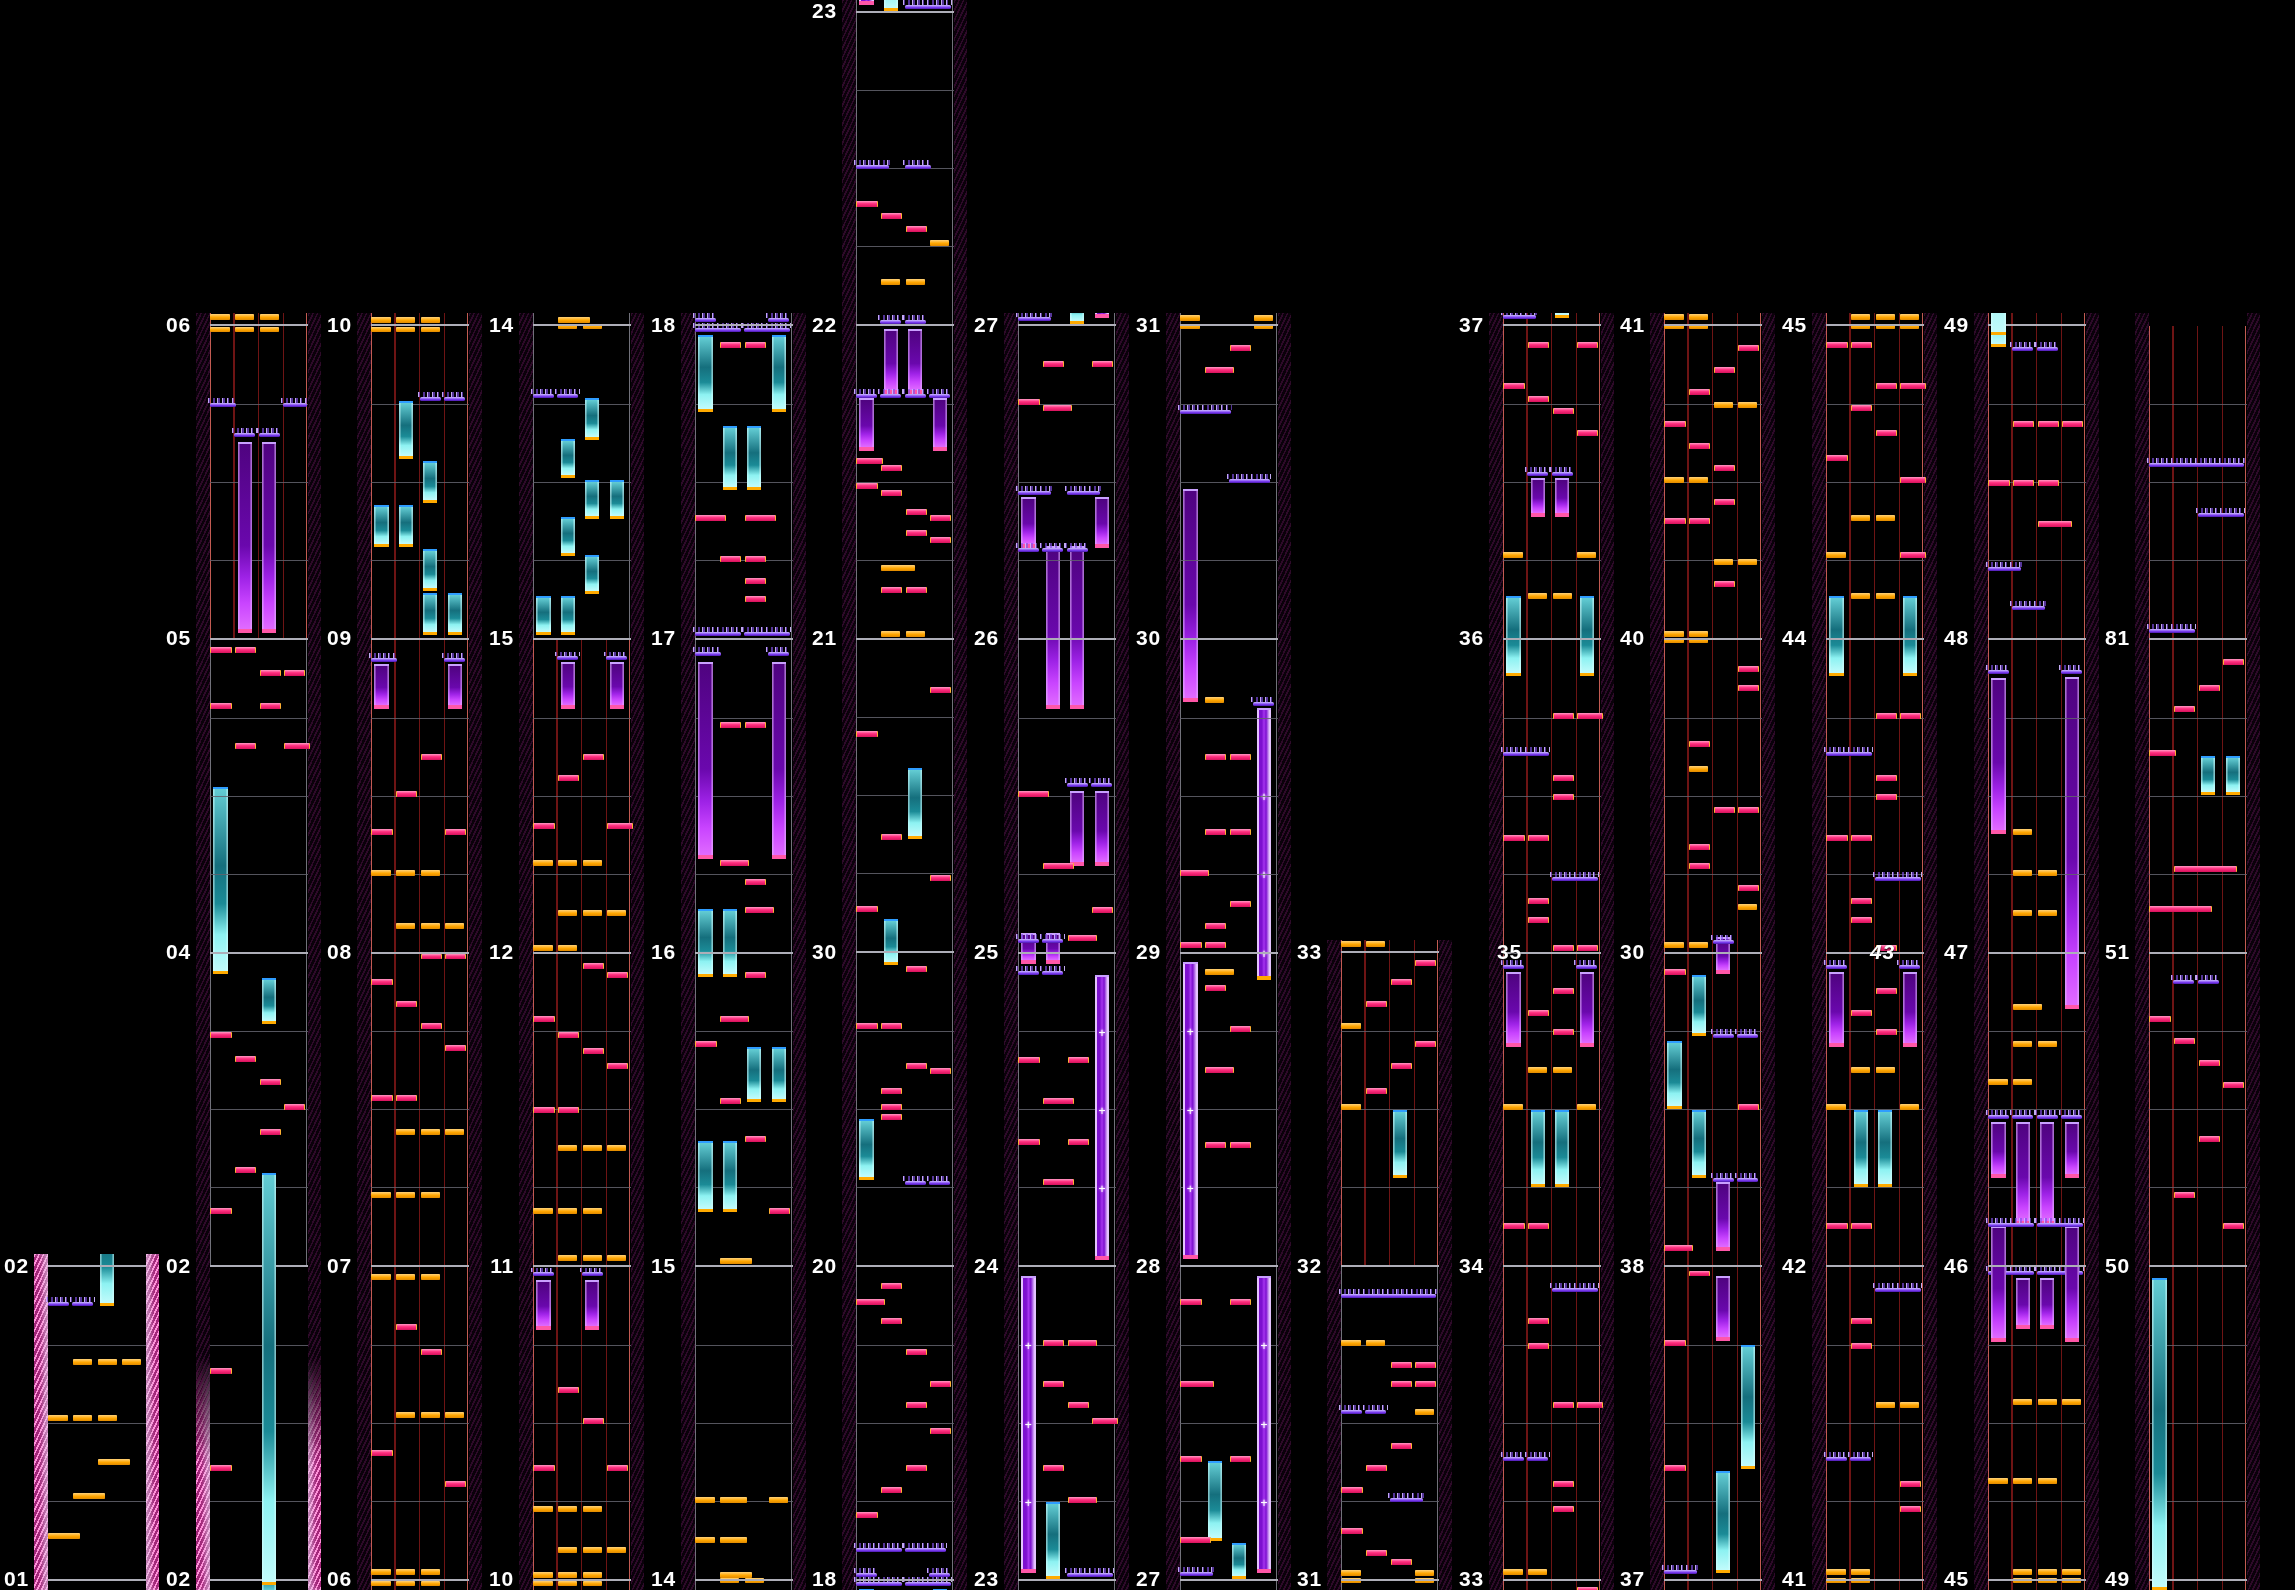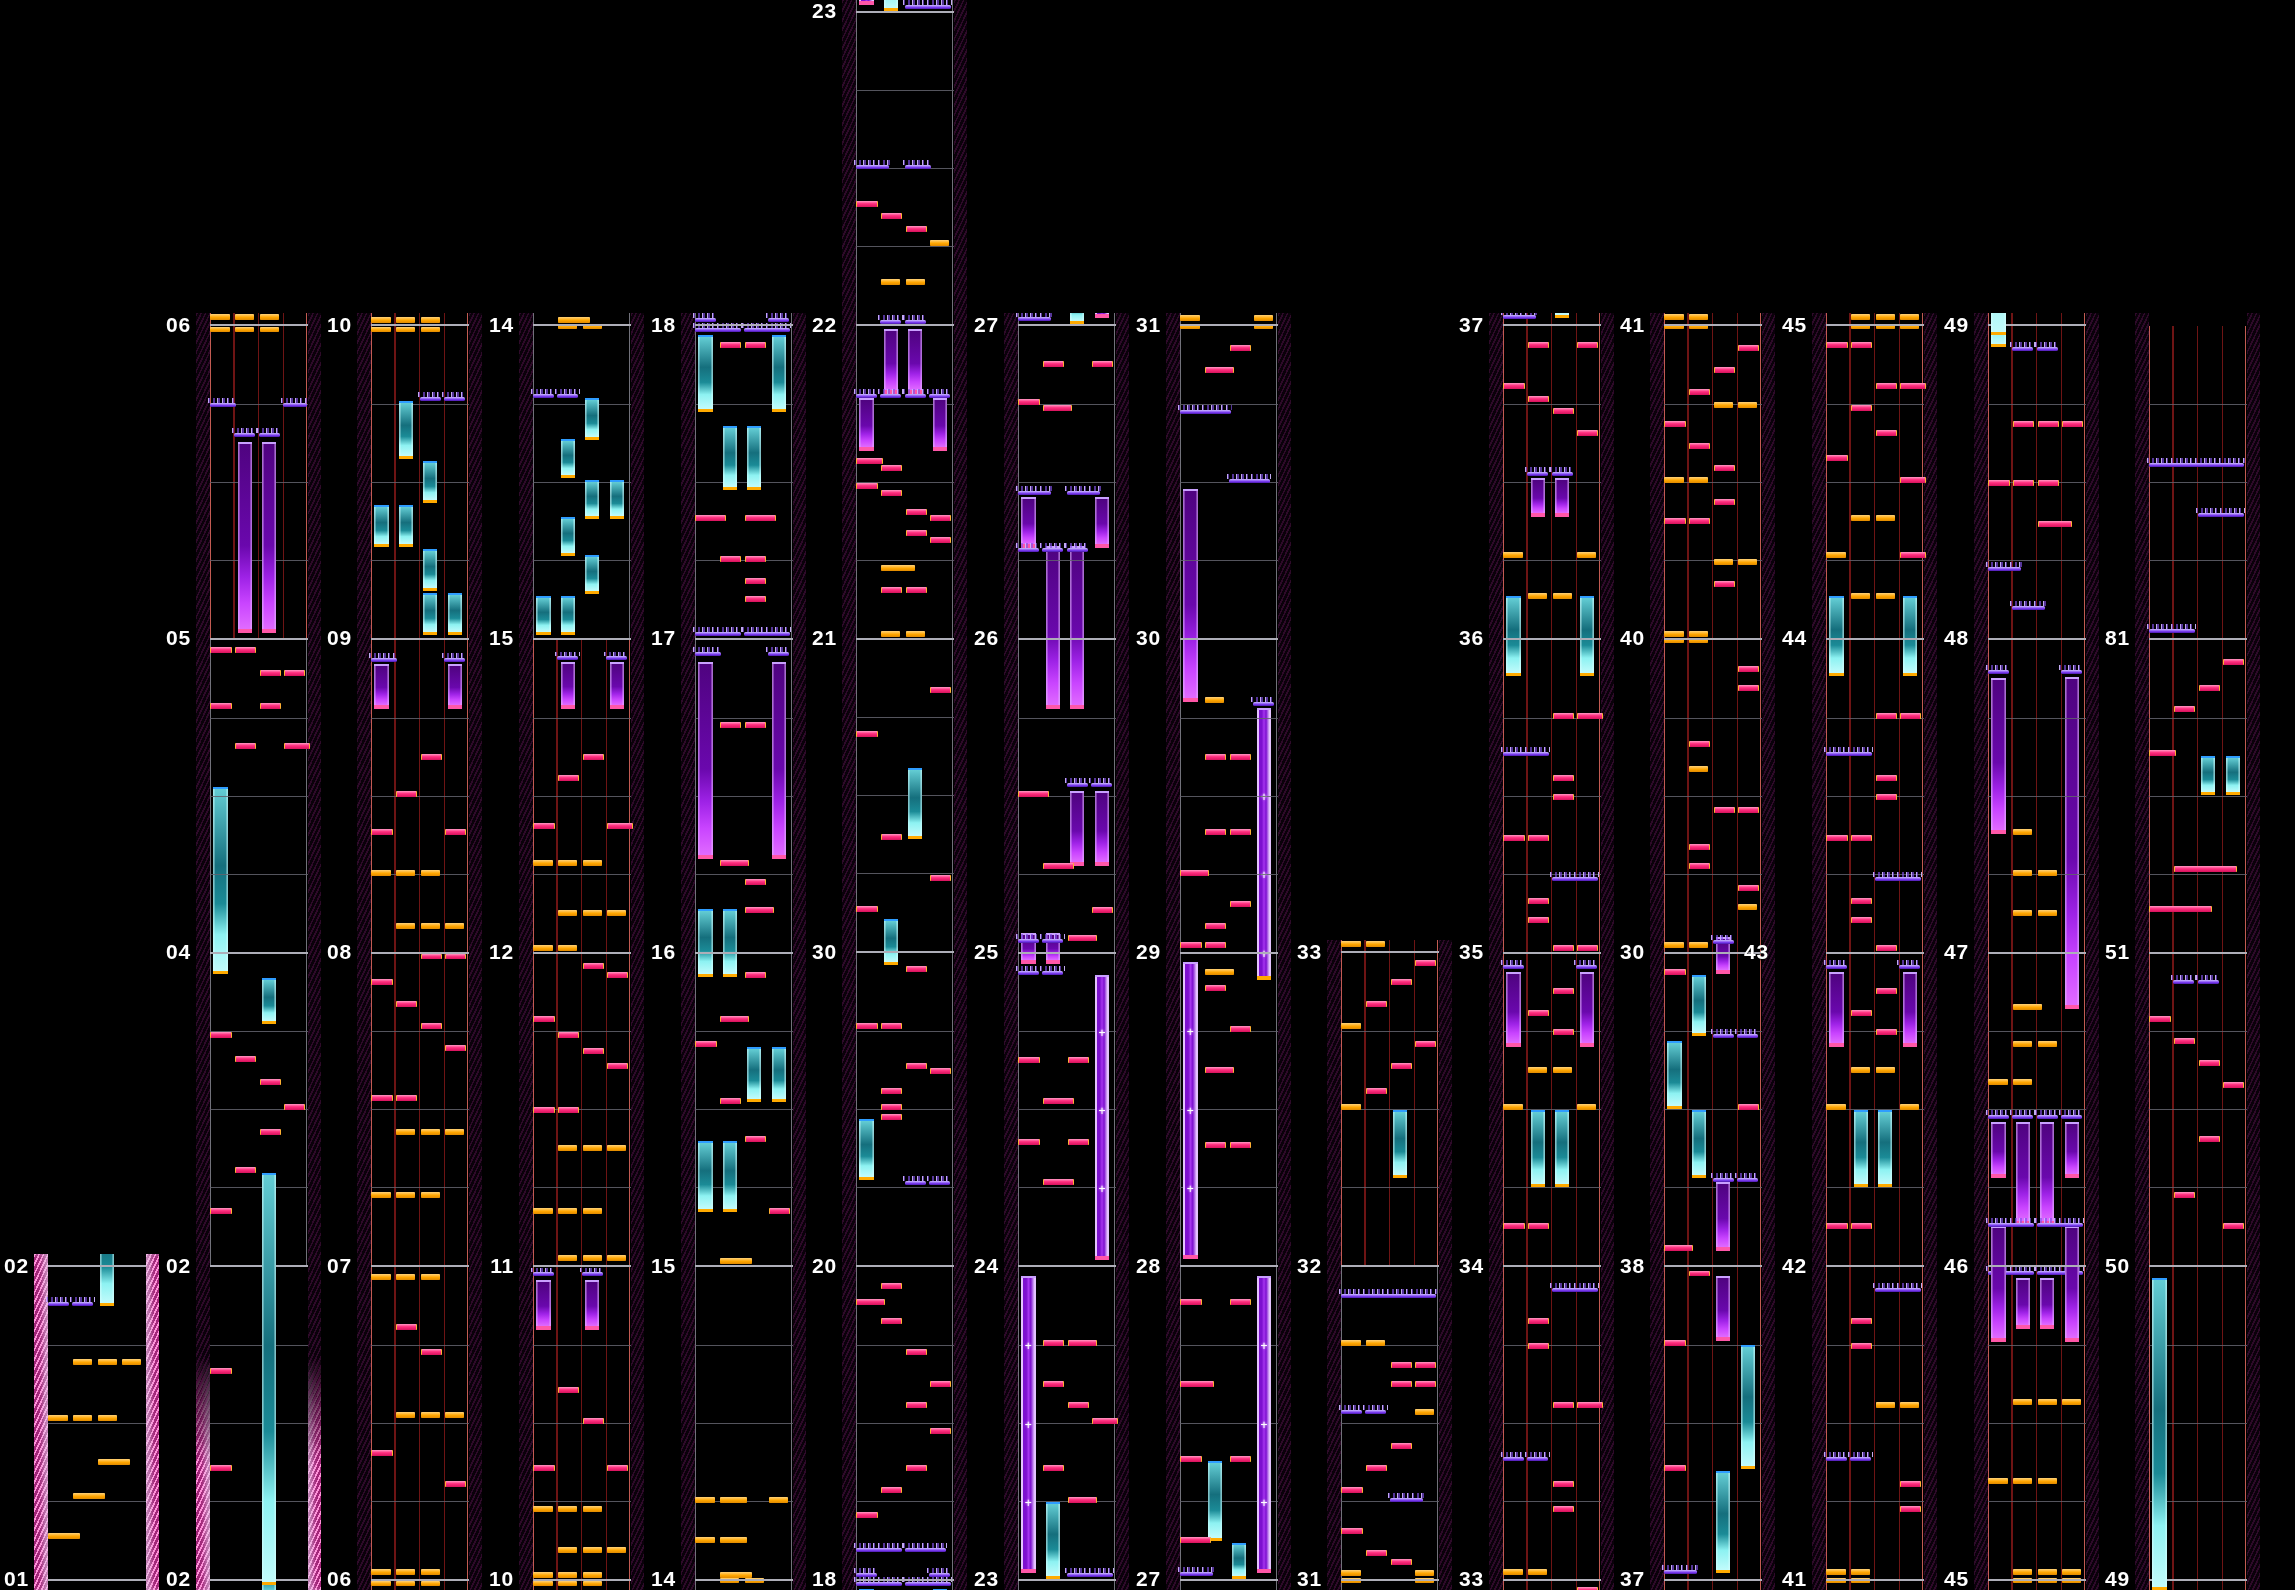--- a/index.html
+++ b/index.html
@@ -1039,21 +1039,21 @@
         <div class="vline in-red" style="left: 23.6px;"></div>
         <div class="vline in-red" style="left: 48px;"></div>
         <div class="vline in-red" style="left: 73px;"></div>
         <div class="mline" style="top: 312px;"></div>
         <div class="note h-c" style="left: 52px; width: 14.8px; top: 204px; height: 97px;"></div>
         <div class="note n-s" style="left: 0px; width: 33px; top: 303px;"></div>
       </div>
     </div>
     <div class="mlabel" style="left: 1447px; top: 1580px;">33</div>
     <div class="mlabel" style="left: 1447px; top: 1267px;">34</div>
-    <div class="mlabel" style="left: 1447px; top: 953px;">35</div>
+    <div class="mlabel" style="left: 1447px; top: 953px; padding-left: 38px;">35</div>
     <div class="mlabel" style="left: 1447px; top: 639px;">36</div>
     <div class="mlabel" style="left: 1447px; top: 326px;">37</div>
     <div class="col" style="left: 1650px; top: 313px; width: 125px; height: 1278px;">
       <div class="border l" style="height: 1278px;"></div>
       <div class="border r" style="height: 1278px;"></div>
       <div class="measure" style="top: 1267px;">
         <div class="vline edge-red" style="left: 0px;"></div>
         <div class="vline edge-red" style="left: 96px;"></div>
         <div class="vline in-red" style="left: 23.6px;"></div>
         <div class="vline in-red" style="left: 48px;"></div>
@@ -1292,21 +1292,21 @@
         <div class="vline in-red" style="left: 48px;"></div>
         <div class="vline in-red" style="left: 73px;"></div>
         <div class="mline" style="top: 312px;"></div>
         <div class="note n-o" style="left: 25px; width: 19.6px; top: 302px;"></div>
         <div class="note n-o" style="left: 50px; width: 19.6px; top: 302px;"></div>
         <div class="note n-o" style="left: 74px; width: 19.6px; top: 302px;"></div>
       </div>
     </div>
     <div class="mlabel" style="left: 1770px; top: 1580px;">41</div>
     <div class="mlabel" style="left: 1770px; top: 1267px;">42</div>
-    <div class="mlabel" style="left: 1732px; top: 953px;">43</div>
+    <div class="mlabel" style="left: 1858px; top: 953px; font-style: italic;">43</div>
     <div class="mlabel" style="left: 1770px; top: 639px;">44</div>
     <div class="mlabel" style="left: 1770px; top: 326px;">45</div>
     <div class="col" style="left: 1974px; top: 313px; width: 125px; height: 1278px;">
       <div class="border l" style="height: 1278px;"></div>
       <div class="border r" style="height: 1278px;"></div>
       <div class="measure" style="top: 1267px;">
         <div class="vline edge-red" style="left: 0px;"></div>
         <div class="vline edge-red" style="left: 96px;"></div>
         <div class="vline in-red" style="left: 23.6px;"></div>
         <div class="vline in-red" style="left: 48px;"></div>

